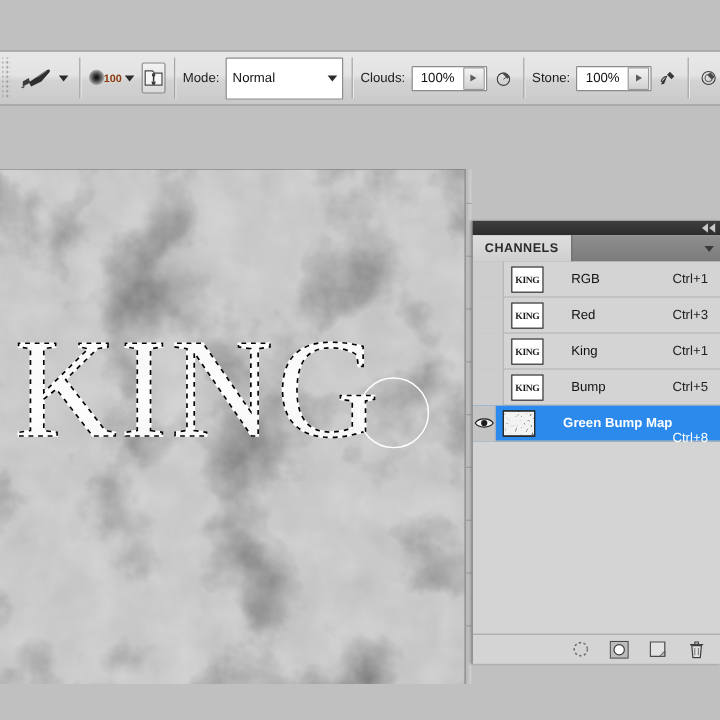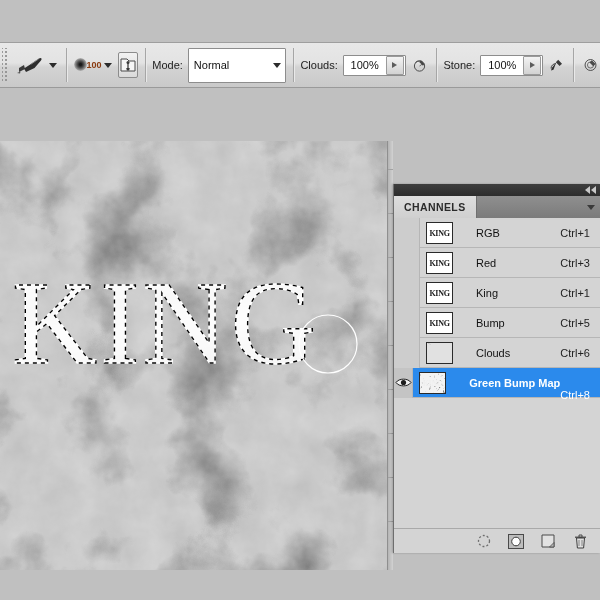--- a/index.html
+++ b/index.html
@@ -372,35 +372,20 @@
 
       <div class="channel-row">
         <div class="eye-cell"></div>
         <div class="thumb">
           <div class="ktext">KING</div>
         </div>
         <div class="ch-name">Bump</div>
         <div class="ch-shortcut">Ctrl+5</div>
       </div>
 
-      <div class="channel-row">
-        <div class="eye-cell"></div>
-        <div class="thumb">
-          <svg width="100%" height="100%" viewBox="0 0 27 22" preserveAspectRatio="none">
-            <filter id="tn1">
-                <feTurbulence type="fractalNoise" baseFrequency="0.22" numOctaves="3" seed="3"></feTurbulence>
-              <feColorMatrix type="matrix" values="0 0 0 0 .75 0 0 0 0 .75 0 0 0 0 .75 1.4 1.4 1.4 0 -.45"></feColorMatrix>
-              </filter>
-            <rect width="27" height="22" fill="#777"></rect>
-            <rect width="27" height="22" filter="url(#tn1)"></rect>
-          </svg>
-        </div>
-        <div class="ch-name">Clouds</div>
-        <div class="ch-shortcut">Ctrl+6</div>
-      </div>
 
 
       <div class="channel-row selected">
         <div class="eye-cell">
           <svg class="eye-icon" viewBox="0 0 17 11">
             <path d="M1 5.5 C4 1 13 1 16 5.5 C13 10 4 10 1 5.5 Z" fill="#f2f2f2" stroke="#1d1d1d" stroke-width="1"></path>
             <circle cx="8.5" cy="5.5" r="2.6" fill="#1d1d1d"></circle>
           </svg>
         </div>
         <div class="thumb noise">

